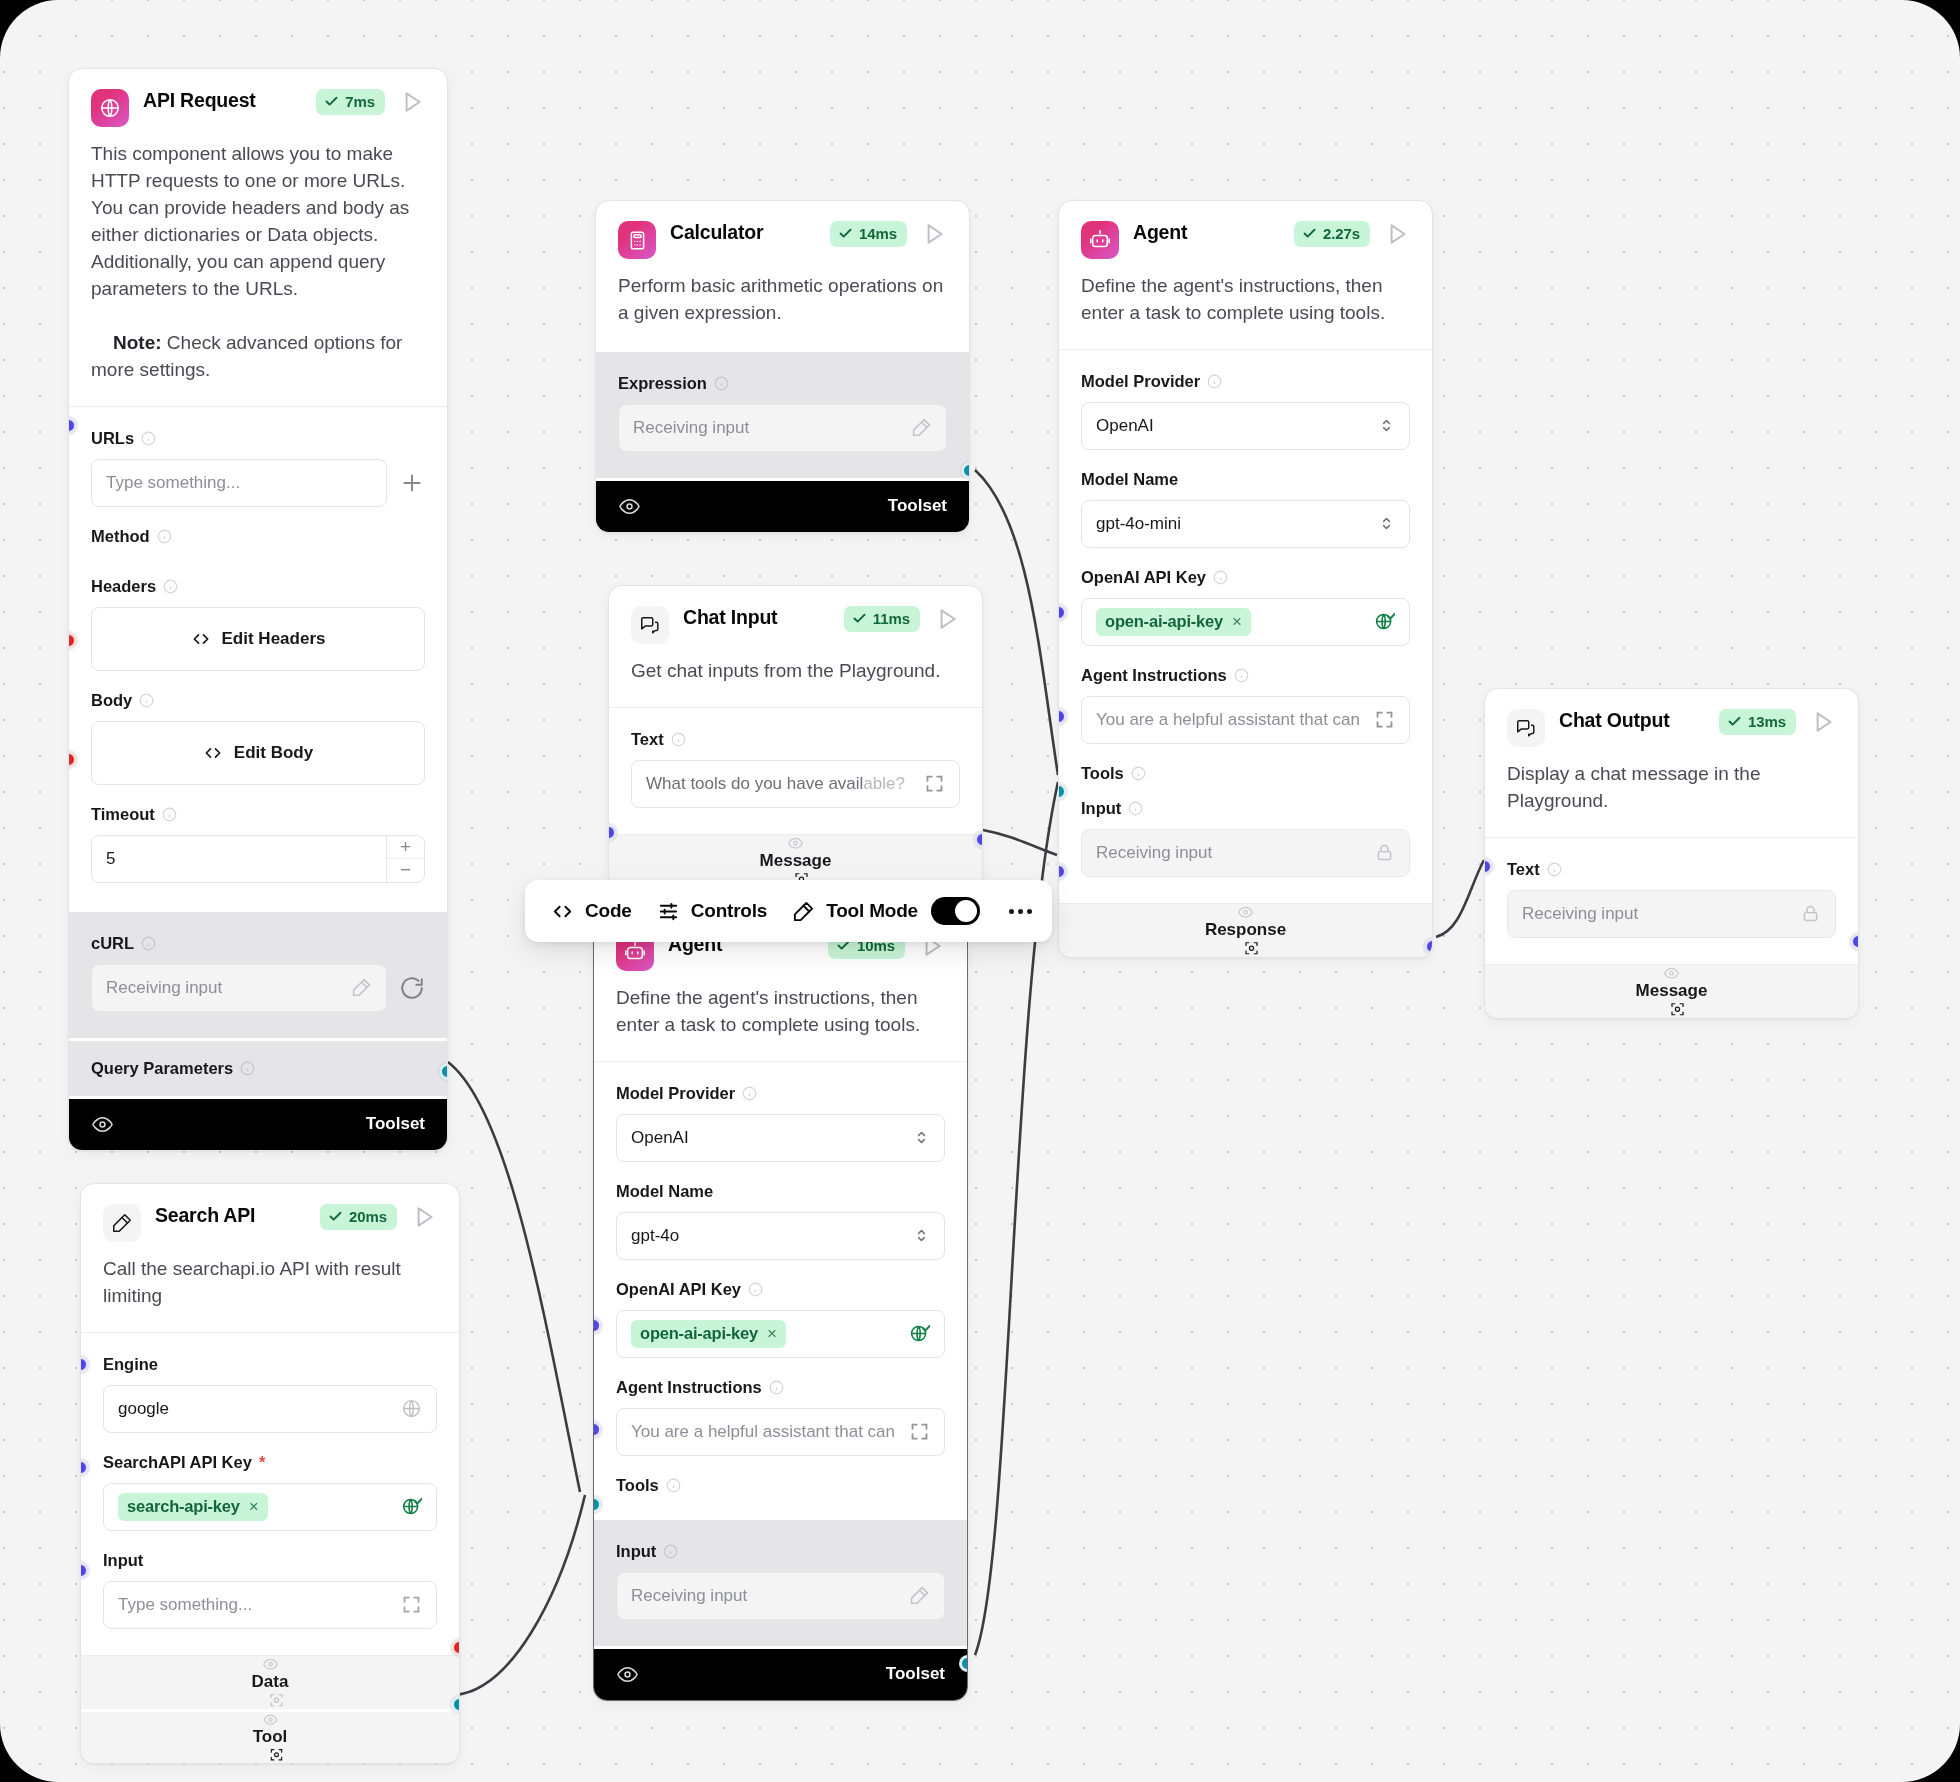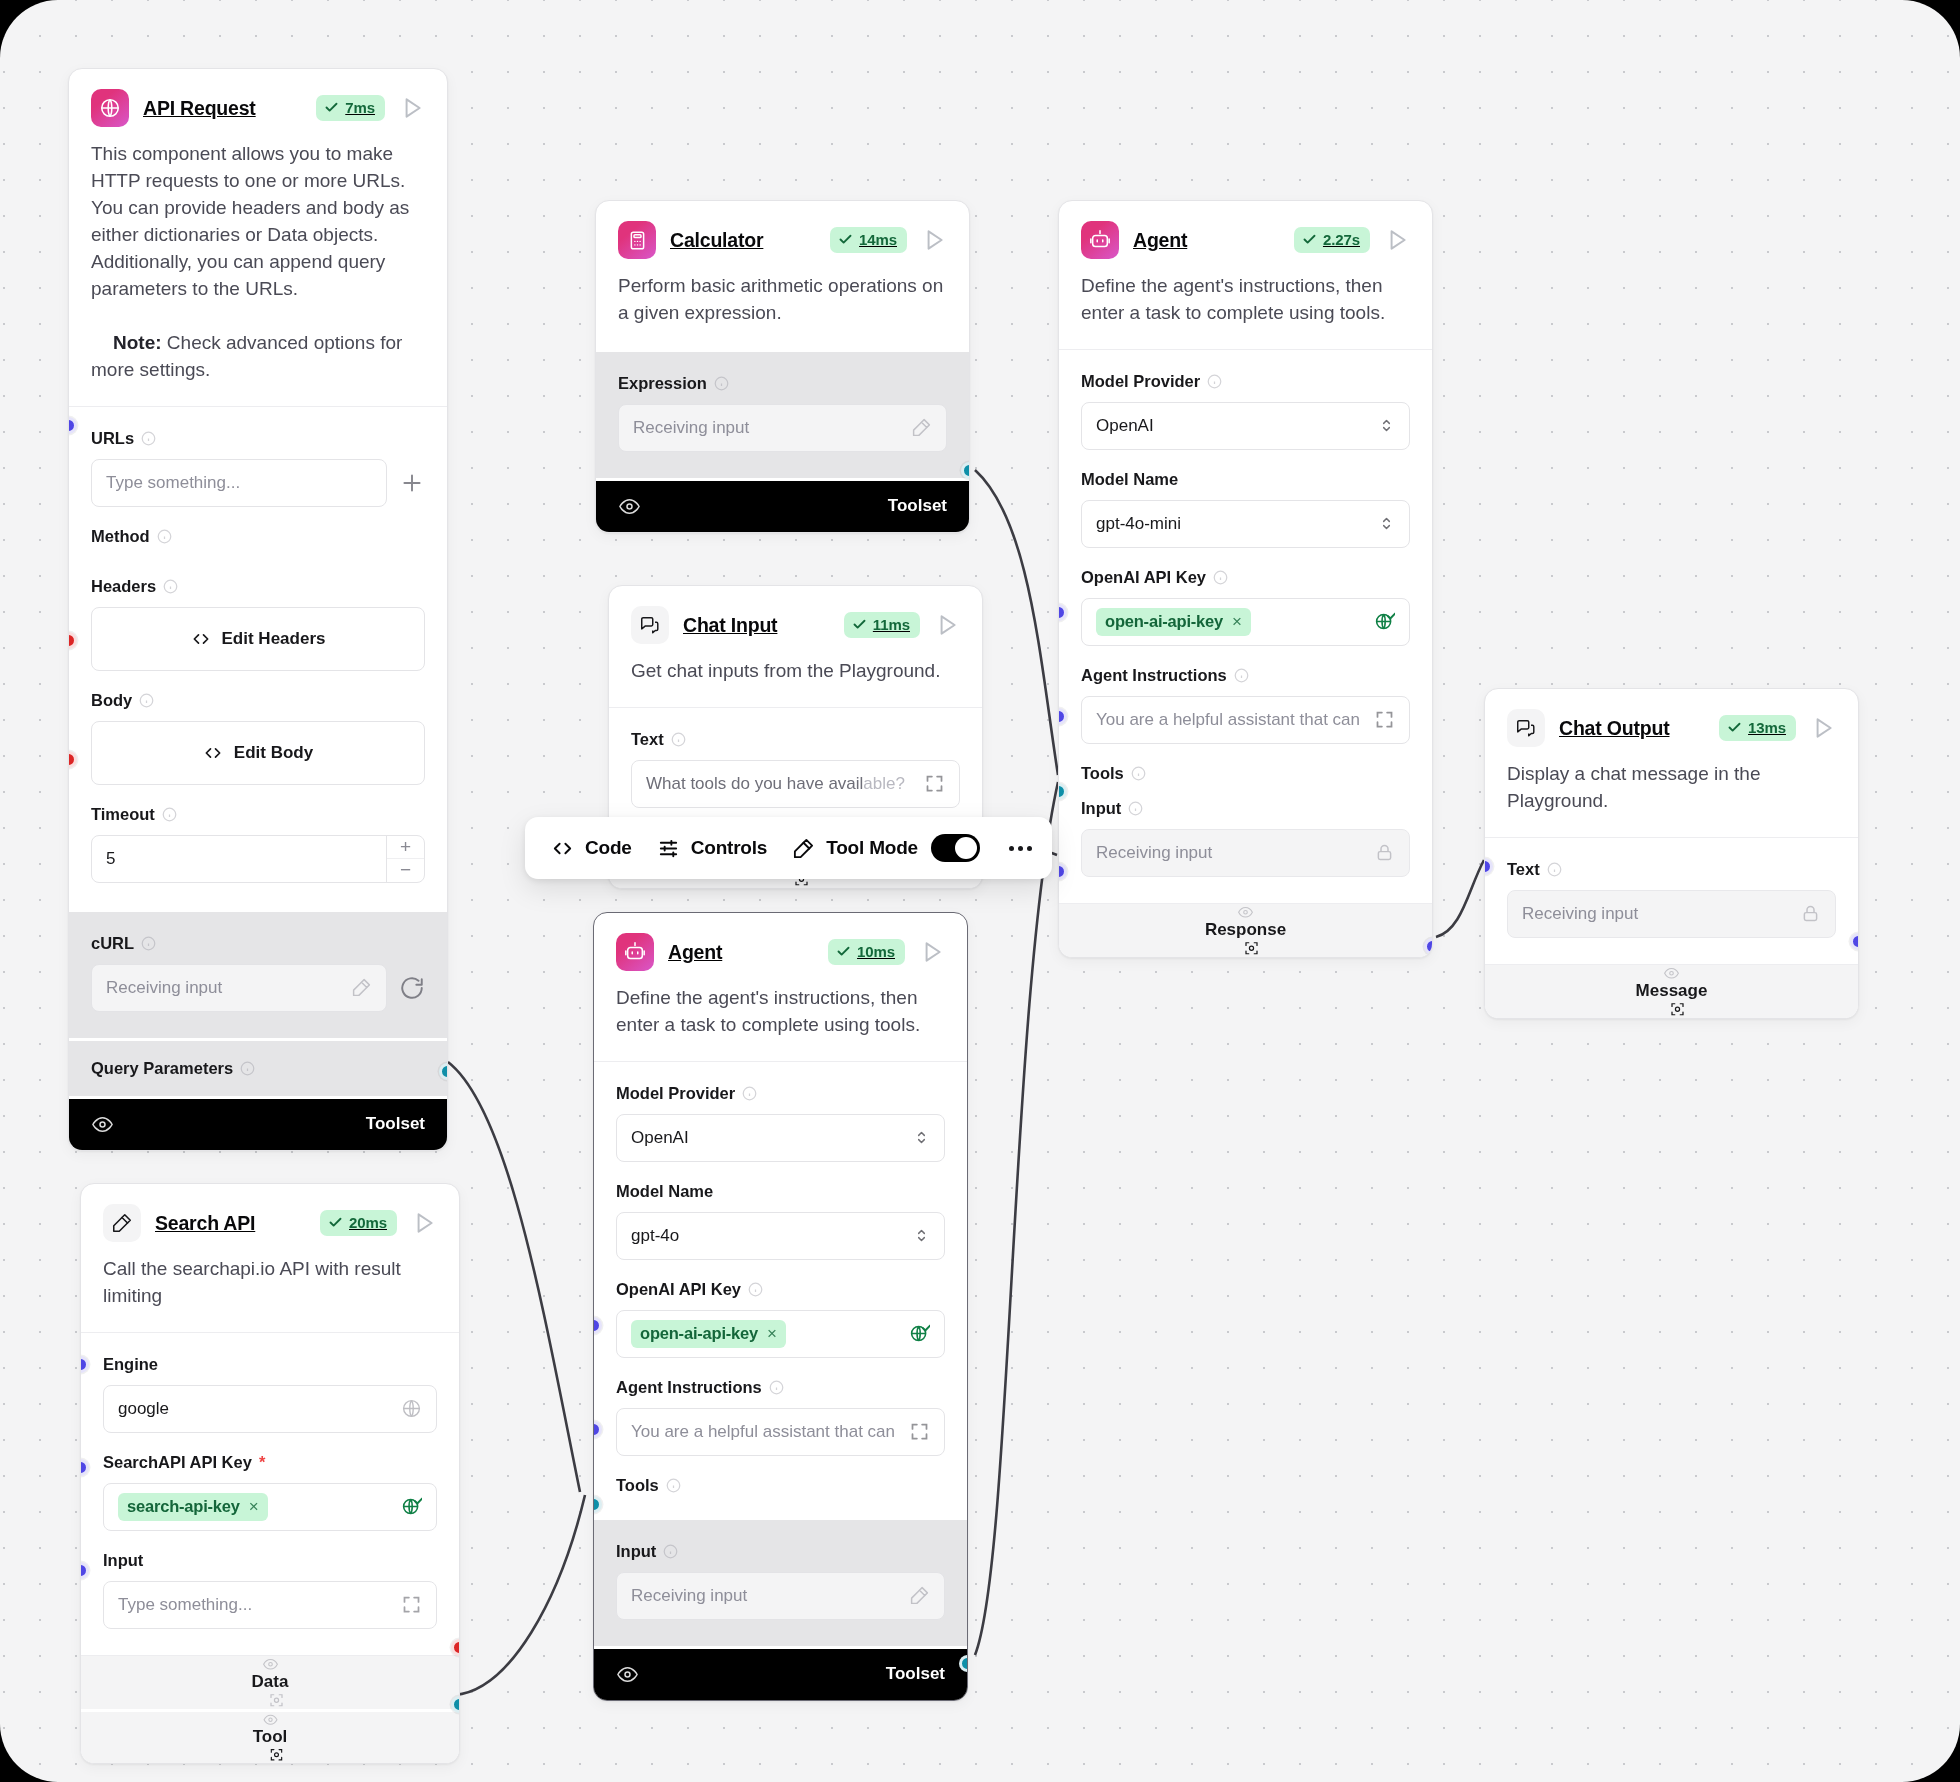--- a/index.html
+++ b/index.html
@@ -32,21 +32,21 @@
     position: absolute;
     background: #fff;
     border: 1px solid #e4e4e7;
     border-radius: 14px;
     box-shadow: 0 1px 2px rgba(0,0,0,.05), 0 4px 14px rgba(0,0,0,.045);
     overflow: hidden;
   }
   .node.selected { border: 1.6px solid #6b6b75; }
 
   .node-head { padding: 20px 22px 0 22px; }
-  .head-row { display: flex; align-items: center; gap: 14px; text-decoration: underline; }
+  .head-row { display: flex; align-items: flex-start; gap: 14px; }
   .node-icon {
     width: 38px; height: 38px; border-radius: 10px;
     display: flex; align-items: center; justify-content: center;
     flex: 0 0 auto;
   }
   .node-icon.grad { background: linear-gradient(140deg,#e0337c 0%,#e0337c 30%,#d957c9 100%); }
   .node-icon.plain { background: #f4f4f5; }
   .node-title { font-size: 19.5px; font-weight: 700; color: #09090b; letter-spacing: -.2px; flex: 1 1 auto; }
   .badge {
     display: inline-flex; align-items: center; gap: 6px;
@@ -129,21 +129,21 @@
     position: absolute; width: 17px; height: 17px; border-radius: 50%;
     border: 3px solid rgba(255,255,255,.85);
     box-shadow: 0 0 0 1.5px rgba(0,0,0,.06);
   }
   .handle.blue  { background: #4f46e5; }
   .handle.teal  { background: #0e8fa8; }
   .handle.red   { background: #dc2626; }
 
   
   #toolbar {
-    position: absolute; left: 525px; top: 817px; height: 62px;
+    position: absolute; left: 525px; top: 880px; height: 62px;
     background: #fff; border-radius: 13px;
     box-shadow: 0 2px 6px rgba(0,0,0,.08), 0 10px 28px rgba(0,0,0,.10);
     display: flex; align-items: center; padding: 0 20px; gap: 13px;
     z-index: 60;
   }
   #toolbar .tb-item { display: flex; align-items: center; gap: 11px; padding: 0 6px; }
   #toolbar .tb-label { font-size: 19px; font-weight: 700; color: #09090b; letter-spacing: -.2px; }
   #toolbar .tb-ico { width: 23px; height: 23px; }
   .toggle { width: 49px; height: 28px; border-radius: 14px; background: #000; position: relative; margin-left: 2px; }
   .toggle::after { content: ""; position: absolute; width: 22px; height: 22px; border-radius: 50%;

